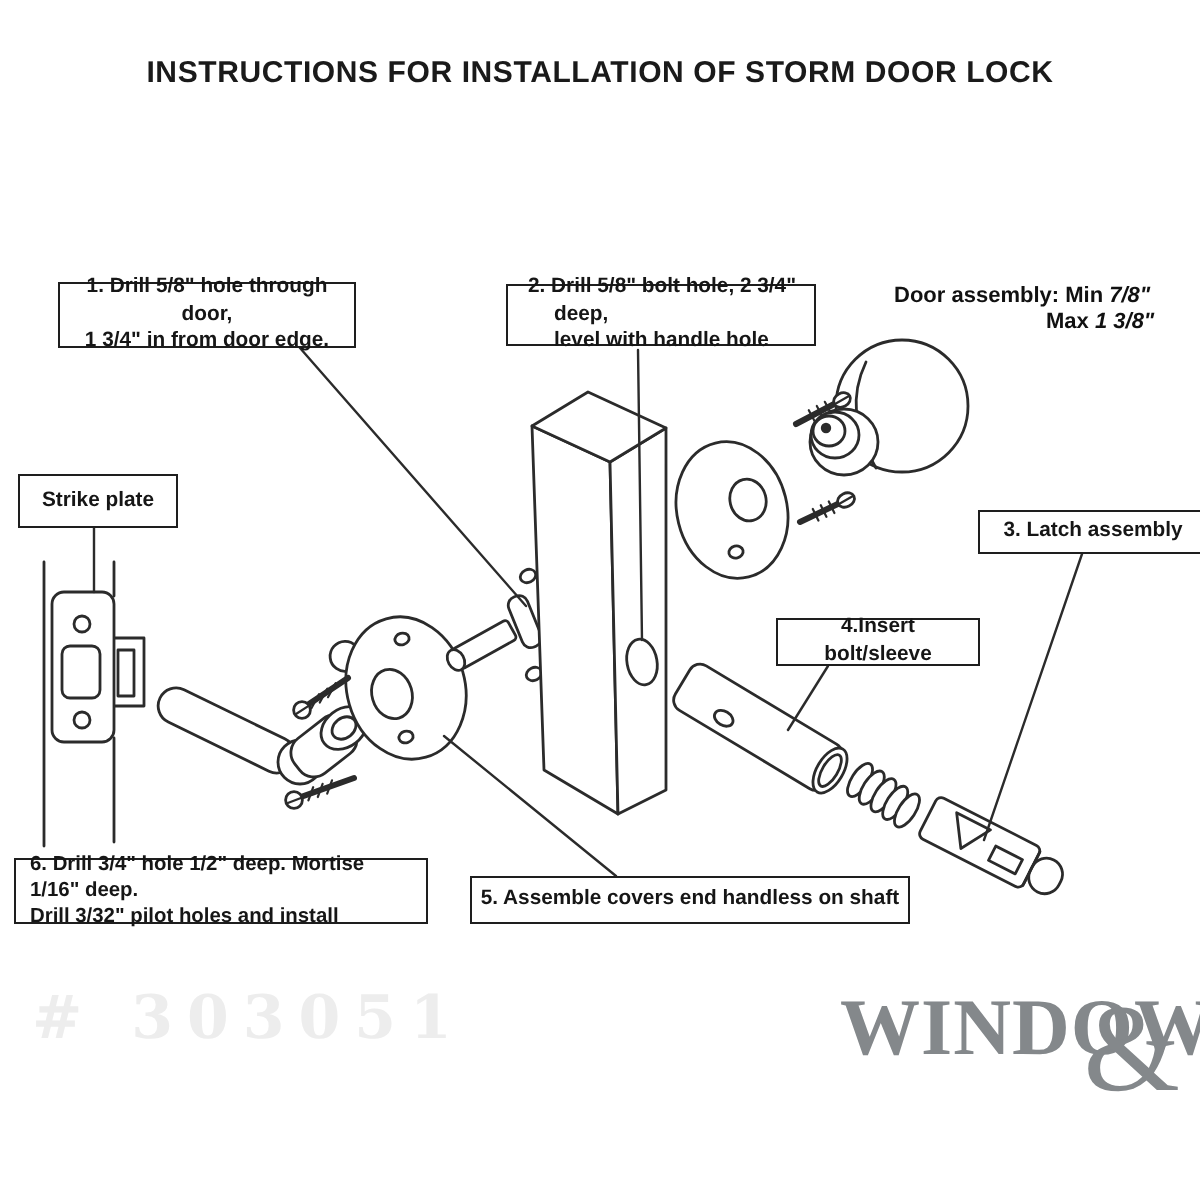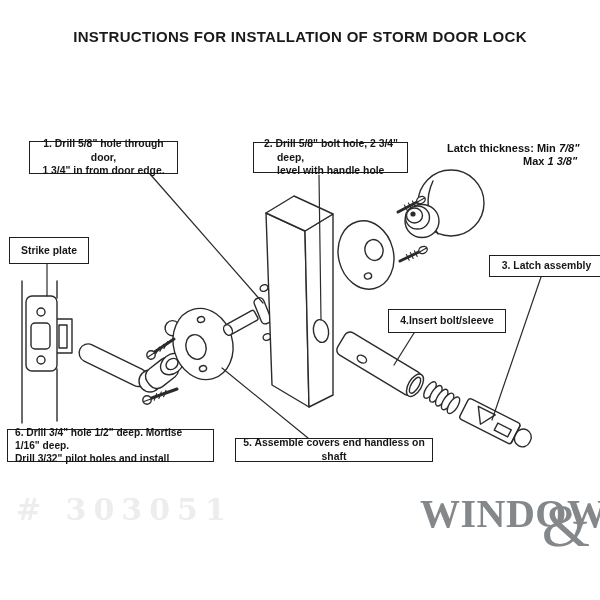--- a/index.html
+++ b/index.html
@@ -17,22 +17,22 @@
     border:1.6px solid #1e1e1e;color:#161616;
     font-size:10.4px;font-weight:600;line-height:1.3;
     display:flex;align-items:center;justify-content:center;
     text-align:center;white-space:pre-line;padding:2px 4px;z-index:3;
   }
   .callout.left{justify-content:flex-start;text-align:left;}
   #box1{left:29px;top:141px;width:149px;height:33px;}
   #box2{left:253px;top:142px;width:155px;height:31px;text-align:left;justify-content:flex-start;padding-left:23px;text-indent:-13px;}
   #boxsp{left:9px;top:237px;width:80px;height:27px;}
   #box3{left:489px;top:255px;width:115px;height:22px;}
-  #box4{left:388px;top:309px;width:118px;height:24px;}
-  #box5{left:235px;top:438px;width:198px;height:24px;}
+  #box4{left:388px;top:309px;width:102px;height:24px;}
+  #box5{left:235px;top:438px;width:220px;height:24px;}
   #box6{left:7px;top:429px;width:207px;height:33px;padding-left:7px;font-size:10.2px;}
   .door-thickness{
     position:absolute;left:447px;top:142px;z-index:3;
     font-size:11px;font-weight:700;color:#111;line-height:1.18;
   }
   .dt-row2{padding-left:76px;}
   .dt-italic{font-style:italic;}
   .watermark{
     position:absolute;left:16px;top:492px;z-index:1;
     font-family:"DejaVu Serif",serif;font-weight:700;
@@ -193,21 +193,21 @@
 level with handle hole</div>
 <div class="callout" id="boxsp">Strike plate</div>
 <div class="callout" id="box3">3. Latch assembly</div>
 <div class="callout" id="box4">4.Insert bolt/sleeve</div>
 <div class="callout" id="box5">5. Assemble covers end handless on shaft</div>
 <div class="callout left" id="box6">6. Drill 3/4" hole 1/2" deep. Mortise 1/16" deep.
 Drill 3/32" pilot holes and install</div>
 
 <div class="door-thickness">
   <div class="dt-row">
-    <span>Latch thickness:</span>
+    <span>Door assembly:</span>
     <span>Min</span>
     <span class="dt-italic">7/8"</span>
   </div>
   <div class="dt-row dt-row2">
     <span>Max</span>
     <span class="dt-italic">1 3/8"</span>
   </div>
 </div>
 
 <div class="watermark" style="color: rgb(237, 237, 237);"># 303051</div>

